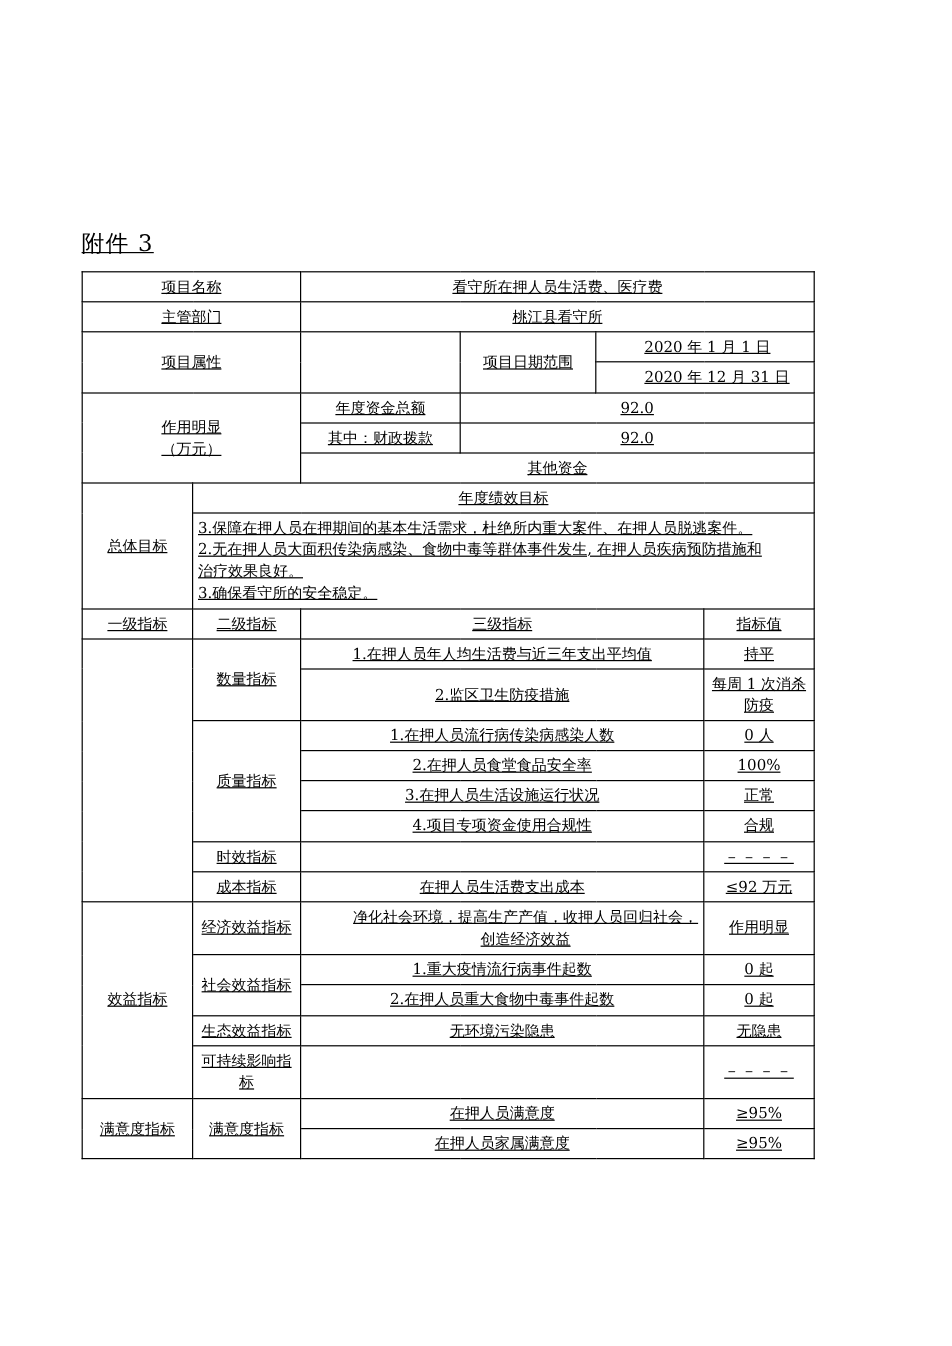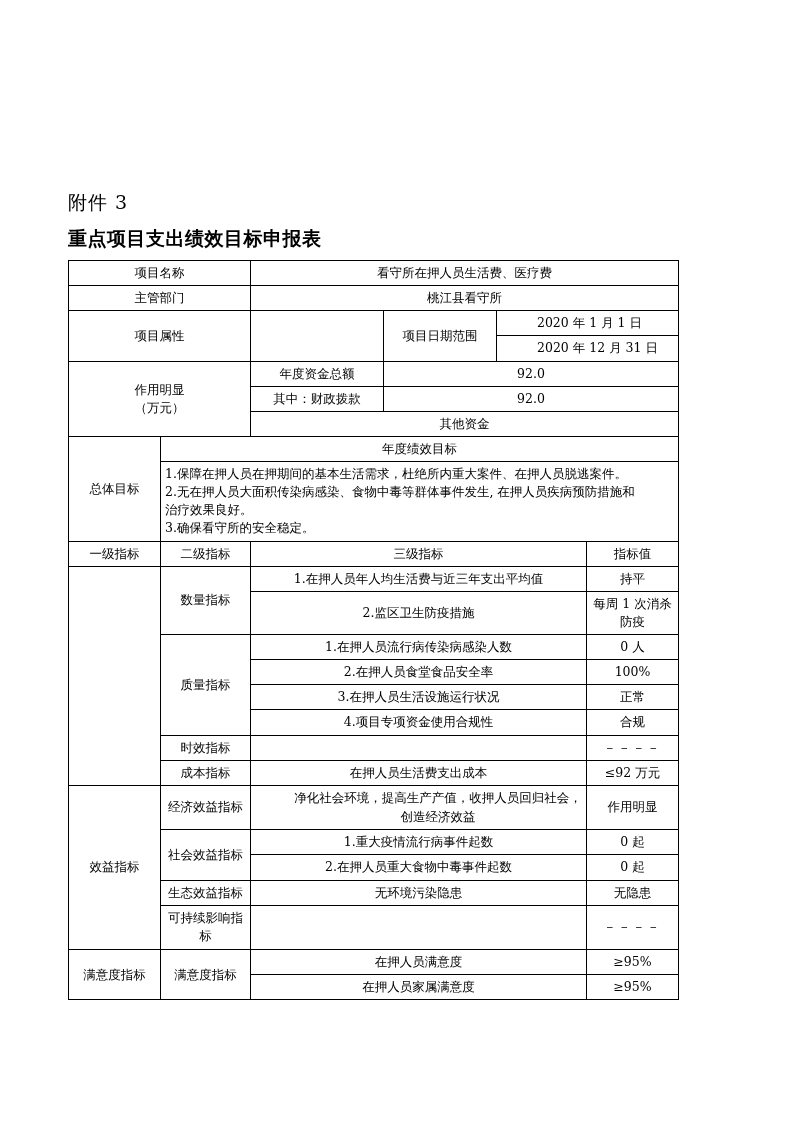--- a/index.html
+++ b/index.html
@@ -14,20 +14,21 @@
     color: #000000;
     position: relative;
   }
   .page {
     position: absolute;
     left: 0; top: 0;
     width: 628px;
     height: 1122px;
     box-sizing: border-box;
     padding: 190px 60px 0 68px;
+    text-decoration: underline;
   }
   .attachment-label {
     font-family: "DejaVu Serif", "Liberation Serif", serif;
     font-size: 19px;
     letter-spacing: 1px;
     margin: 0 0 10px 0;
     font-weight: 400;
   }
   .doc-title {
     font-family: "DejaVu Serif", "Liberation Serif", serif;
@@ -66,21 +67,20 @@
   .dashes {
     letter-spacing: 2px;
   }
 </style>
 </head>
 <body>
 
 <div class="page">
 
   <div class="attachment-label">附件 3</div>
-  <div class="doc-title">重点项目支出绩效目标申报表</div>
 
   <table class="main">
     <colgroup>
       <col style="width:92px">
       <col style="width:90px">
       <col style="width:133px">
       <col style="width:113px">
       <col style="width:90px">
       <col style="width:92px">
     </colgroup>
@@ -121,21 +121,21 @@
       <tr>
         <td colspan="4">其他资金</td>
       </tr>
 
       <tr>
         <td rowspan="2">总体目标</td>
         <td colspan="5">年度绩效目标</td>
       </tr>
       <tr>
         <td colspan="5" class="goal-text">
-          <div>1.保障在押人员在押期间的基本生活需求，杜绝所内重大案件、在押人员脱逃案件。</div>
+          <div>3.保障在押人员在押期间的基本生活需求，杜绝所内重大案件、在押人员脱逃案件。</div>
           <div>2.无在押人员大面积传染病感染、食物中毒等群体事件发生, 在押人员疾病预防措施和</div>
           <div class="ctr">治疗效果良好。</div>
           <div class="ctr">3.确保看守所的安全稳定。</div>
         </td>
       </tr>
 
       <tr>
         <td>一级指标</td>
         <td>二级指标</td>
         <td colspan="3">三级指标</td>

